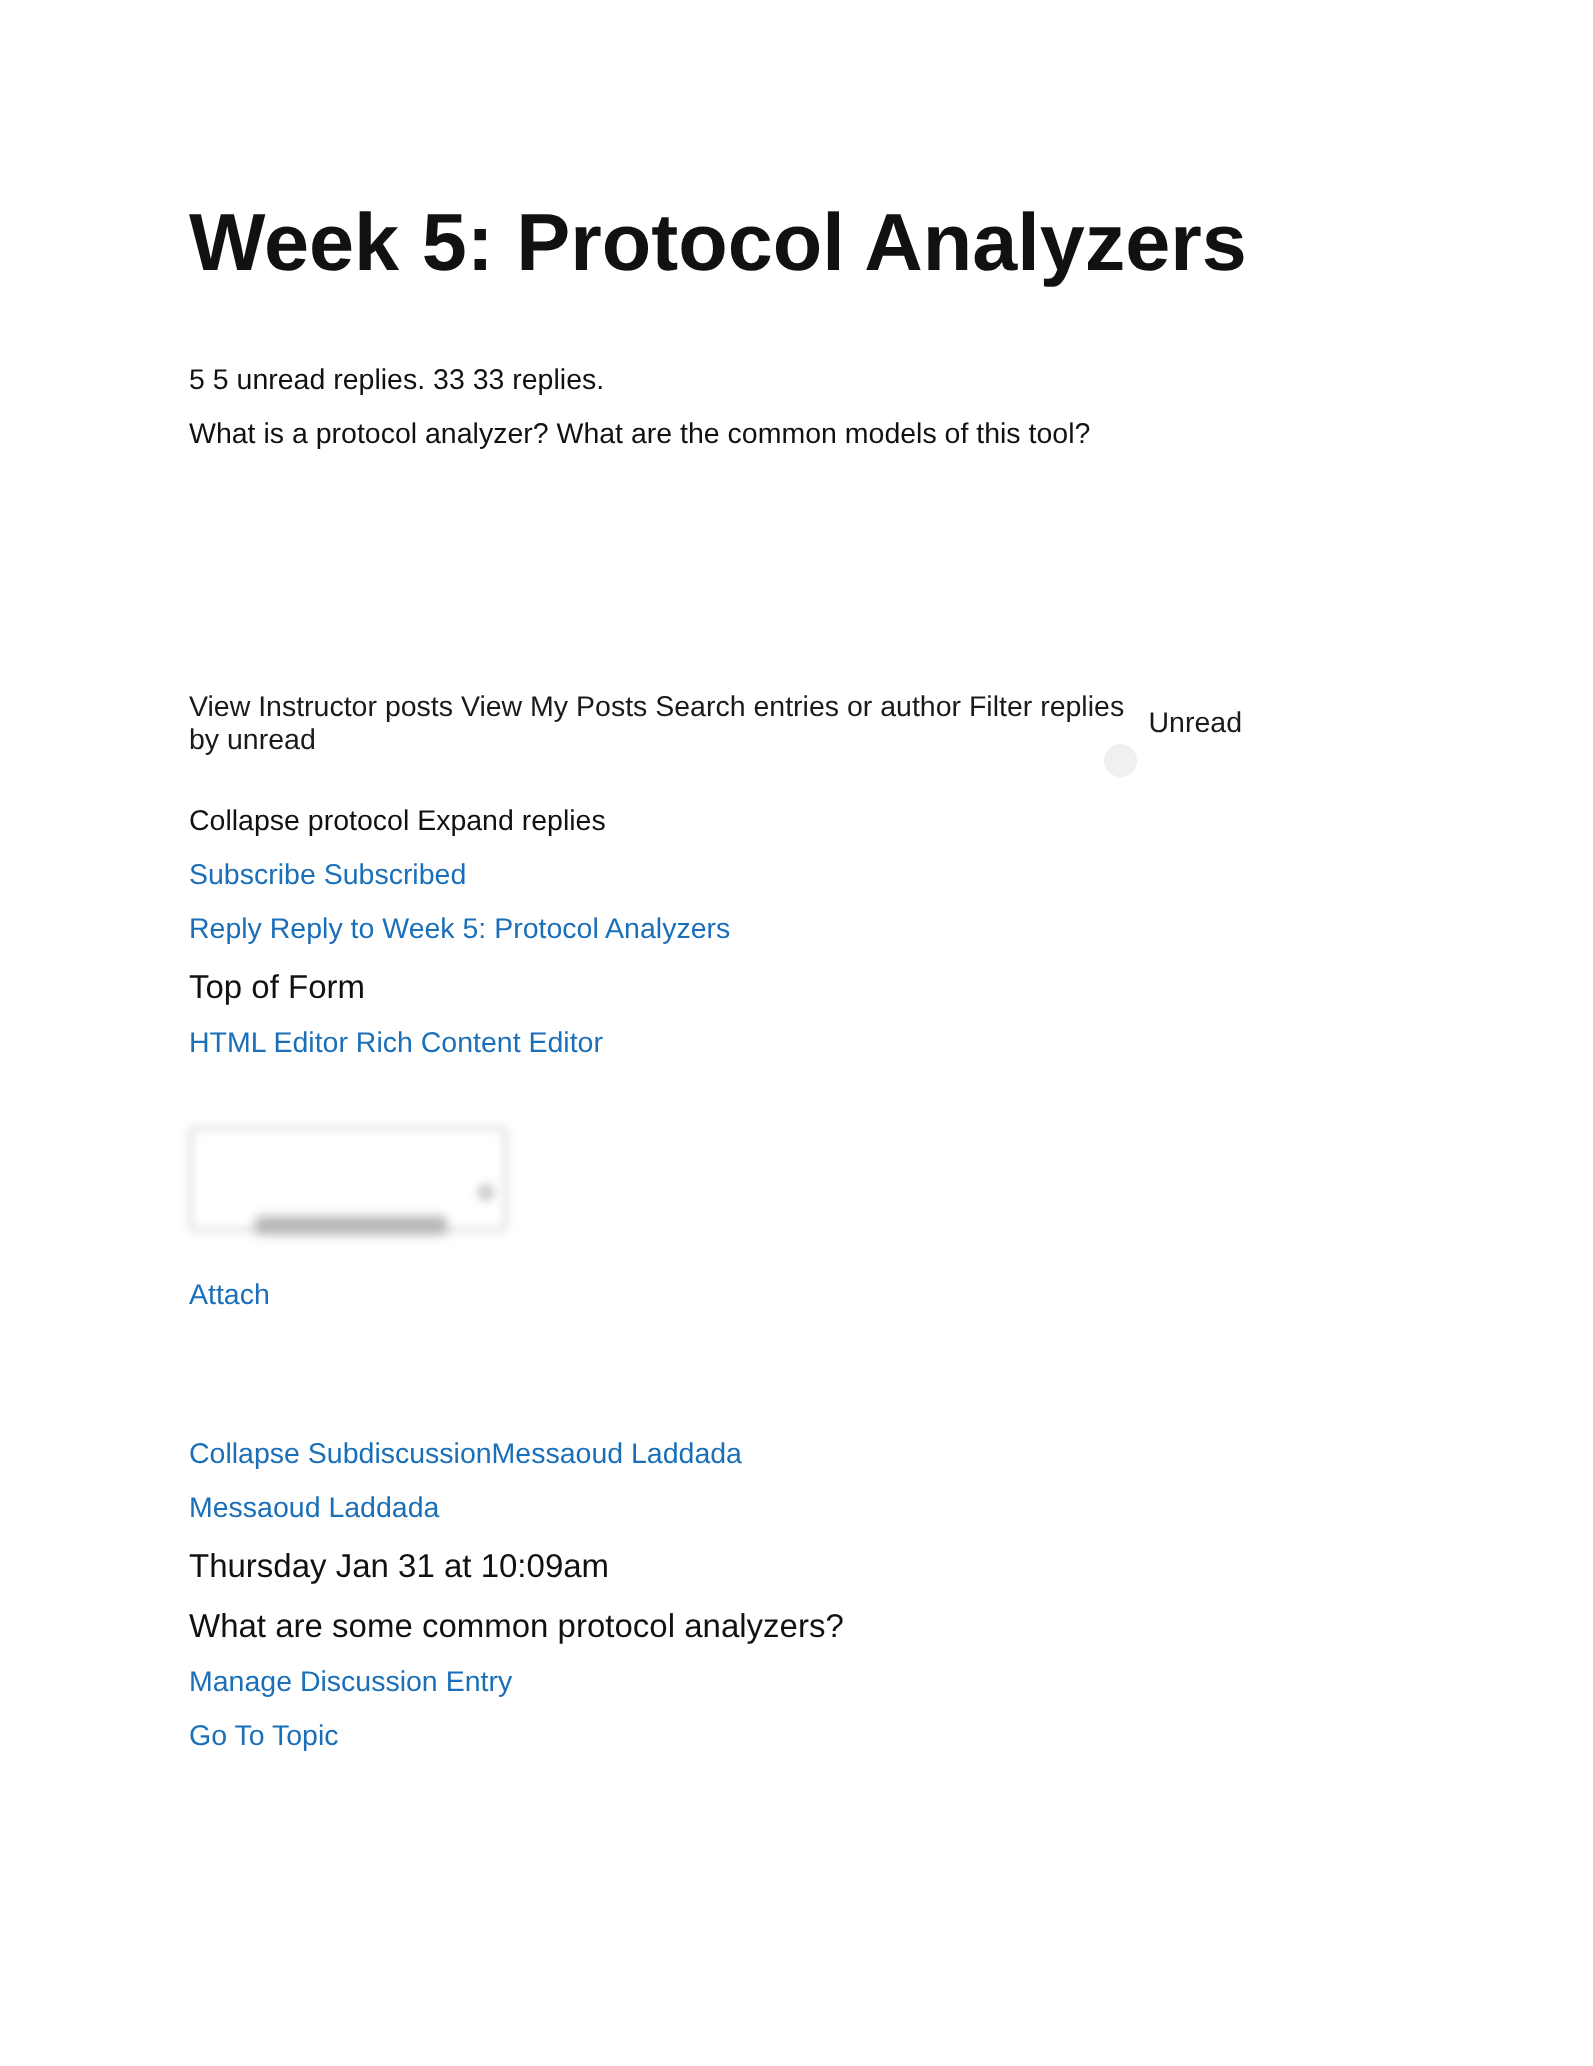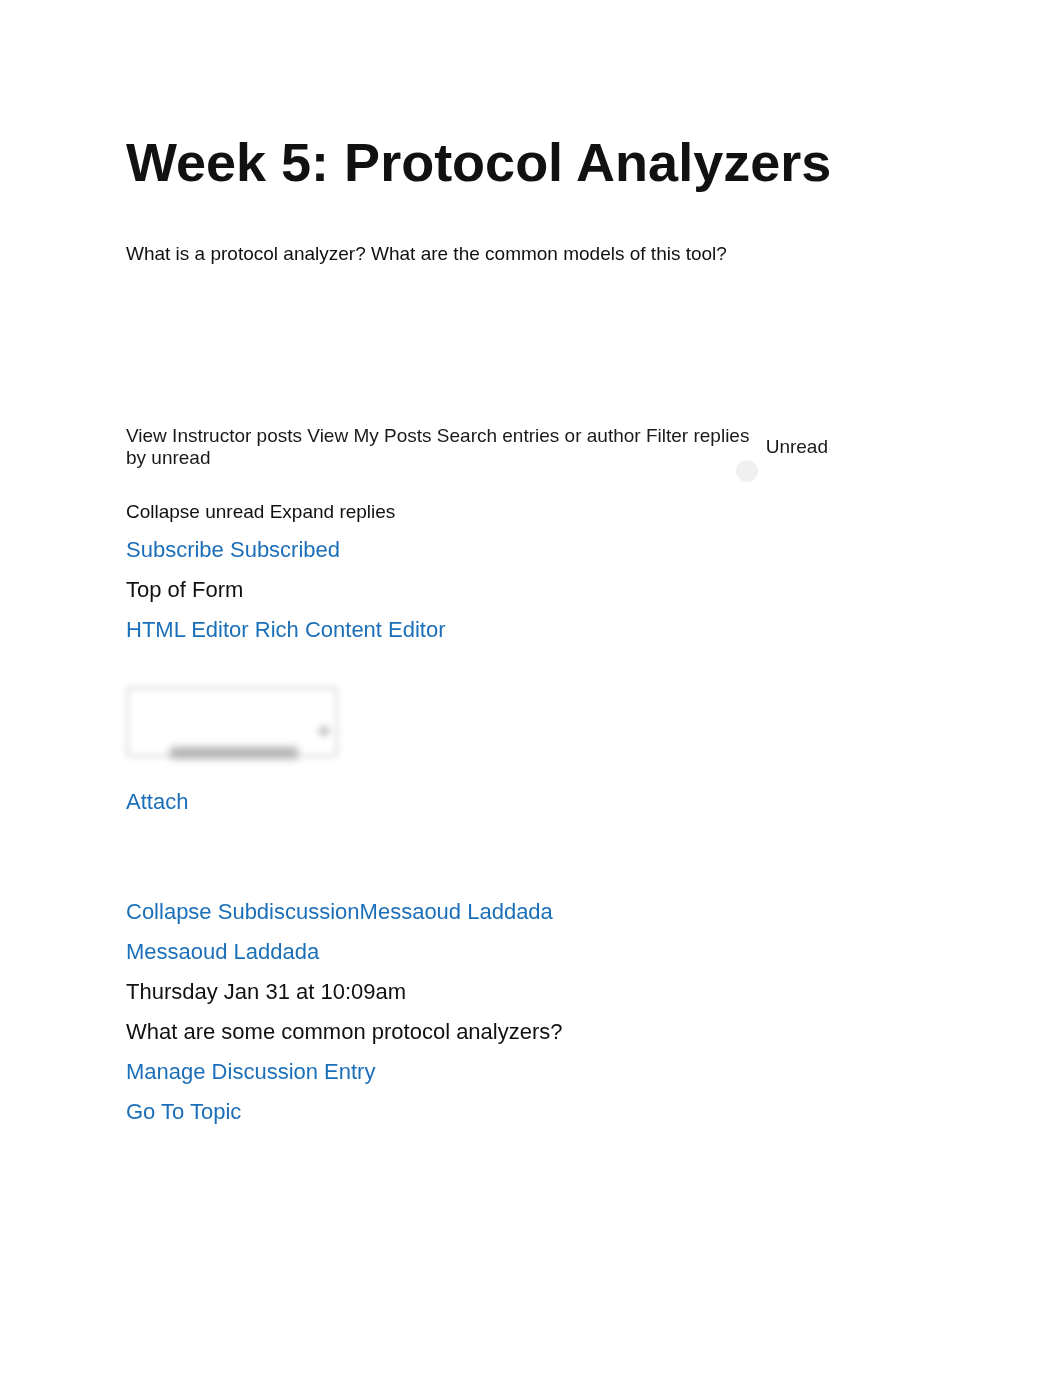--- a/index.html
+++ b/index.html
@@ -33,21 +33,21 @@
     margin: 0 0 160px 0;
   }
   .filter-row-2 {
     font-size: 19px;
     color: #111;
     margin-top: 32px;
     margin-bottom: 14px;
   }
   .link {
     color: #1b6fb8;
-    font-size: 22px;
+    font-size: 19px;
     margin: 0 0 14px 0;
     display: block;
     width: fit-content;
   }
   .link span {
     cursor: pointer;
   }
   .plain {
     font-size: 22px;
     color: #111;
@@ -114,46 +114,56 @@
     padding-right:10px;
   }
 </style>
 </head>
 <body>
 
 <div class="page">
 
   <h1>Week 5: Protocol Analyzers</h1>
 
+  <p class="meta-line">
+    <span>5</span>
+    <span>5 unread replies.</span>
+    <span>33</span>
+    <span>33 replies.</span>
+  </p>
 
   <p class="prompt">What is a protocol analyzer? What are the common models of this tool?</p>
 
   <div class="top-filter-wrap">
     <div class="top-filter-left">
       <span>View Instructor posts</span>
       <span>View My Posts</span>
       <span>Search entries or author</span>
       <span>Filter replies by unread</span>
     </div>
     <div class="top-filter-right" style="position:relative;">
       <span>Unread</span>
       <span class="dot" style="position:absolute; left:-30px; top:24px; width:22px;height:22px;border-radius:50%;background:#f0f0f0;display:inline-block;"></span>
     </div>
   </div>
 
   <p class="filter-row-2">
-    <span>Collapse unread</span>
+    <span>Collapse protocol</span>
     <span>Expand replies</span>
   </p>
 
   <p class="link">
     <span>Subscribe</span>
     <span>Subscribed</span>
   </p>
 
+  <p class="link">
+    <span>Reply</span>
+    <span>Reply to Week 5: Protocol Analyzers</span>
+  </p>
 
   <p class="plain">Top of Form</p>
 
   <p class="link">
     <span>HTML Editor</span>
     <span>Rich Content Editor</span>
   </p>
 
   <div class="editor-box">
     <div class="editor-handle"></div>

